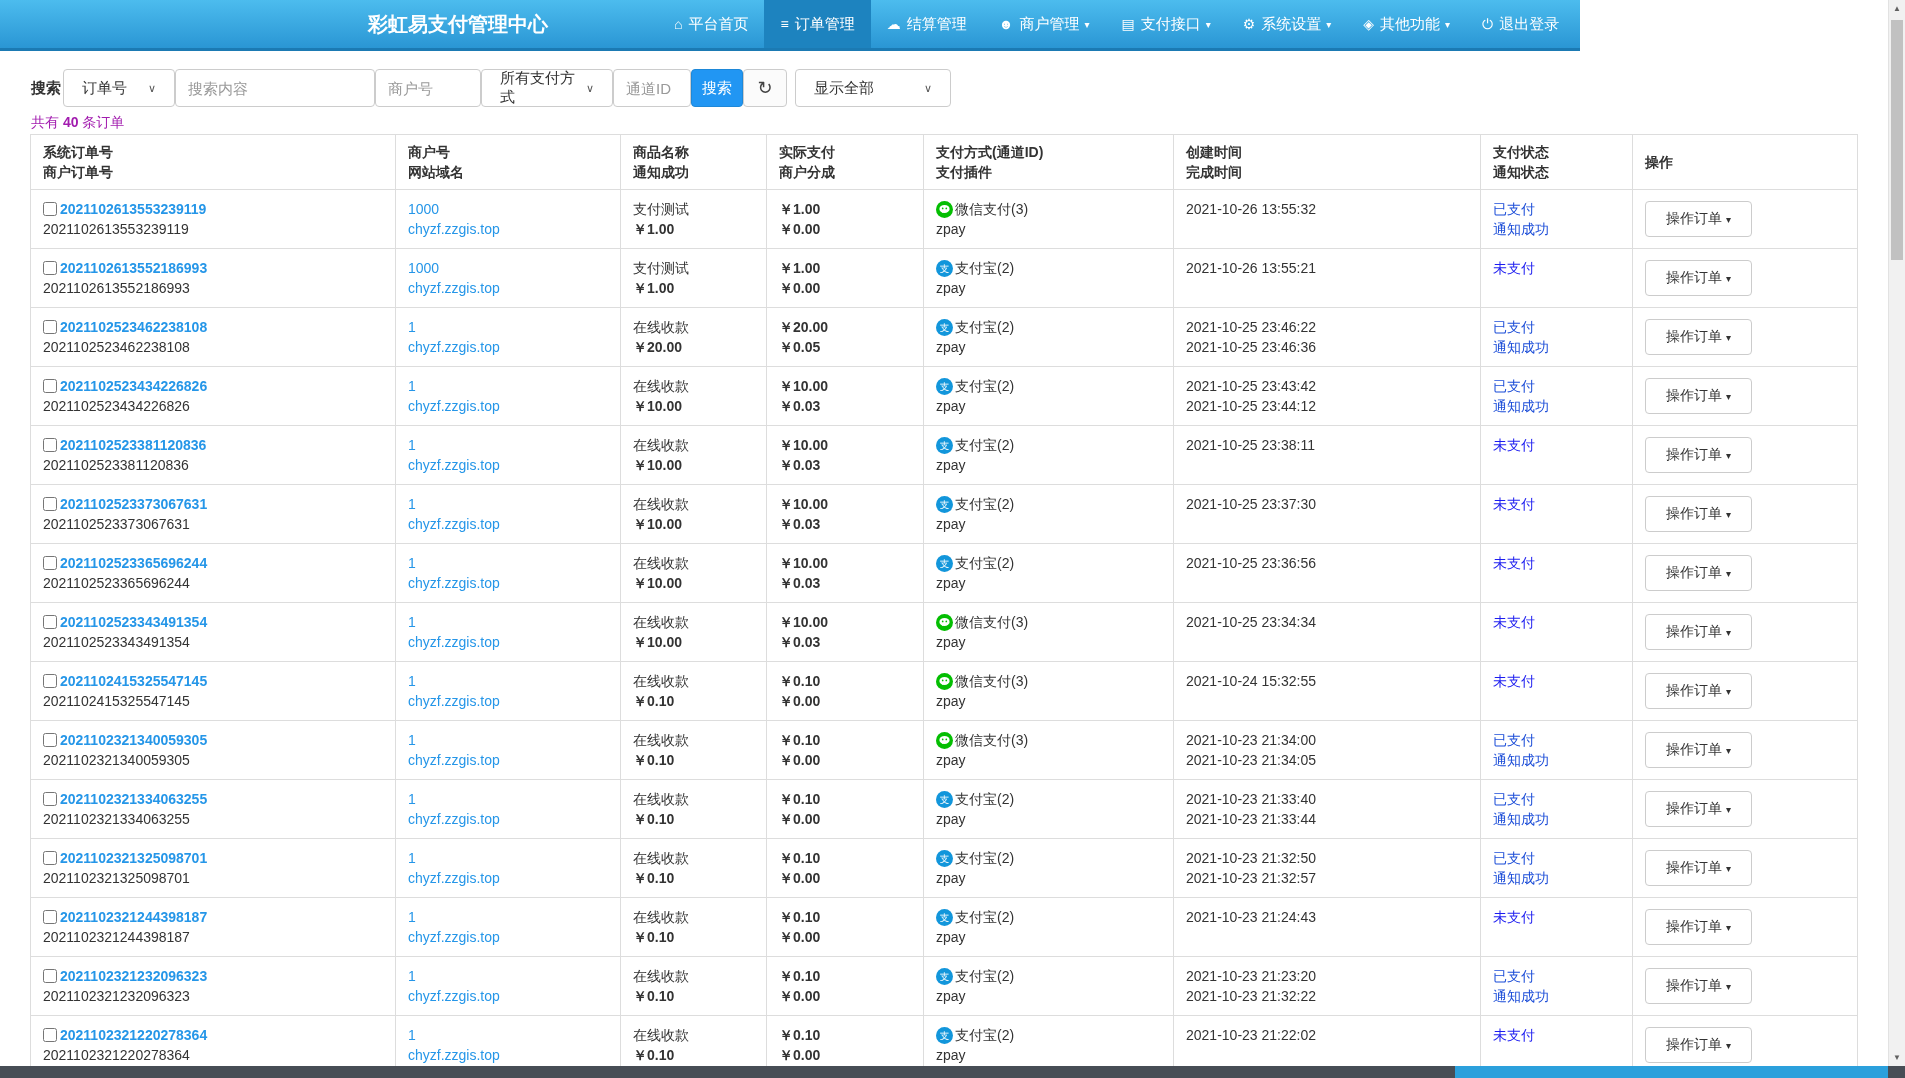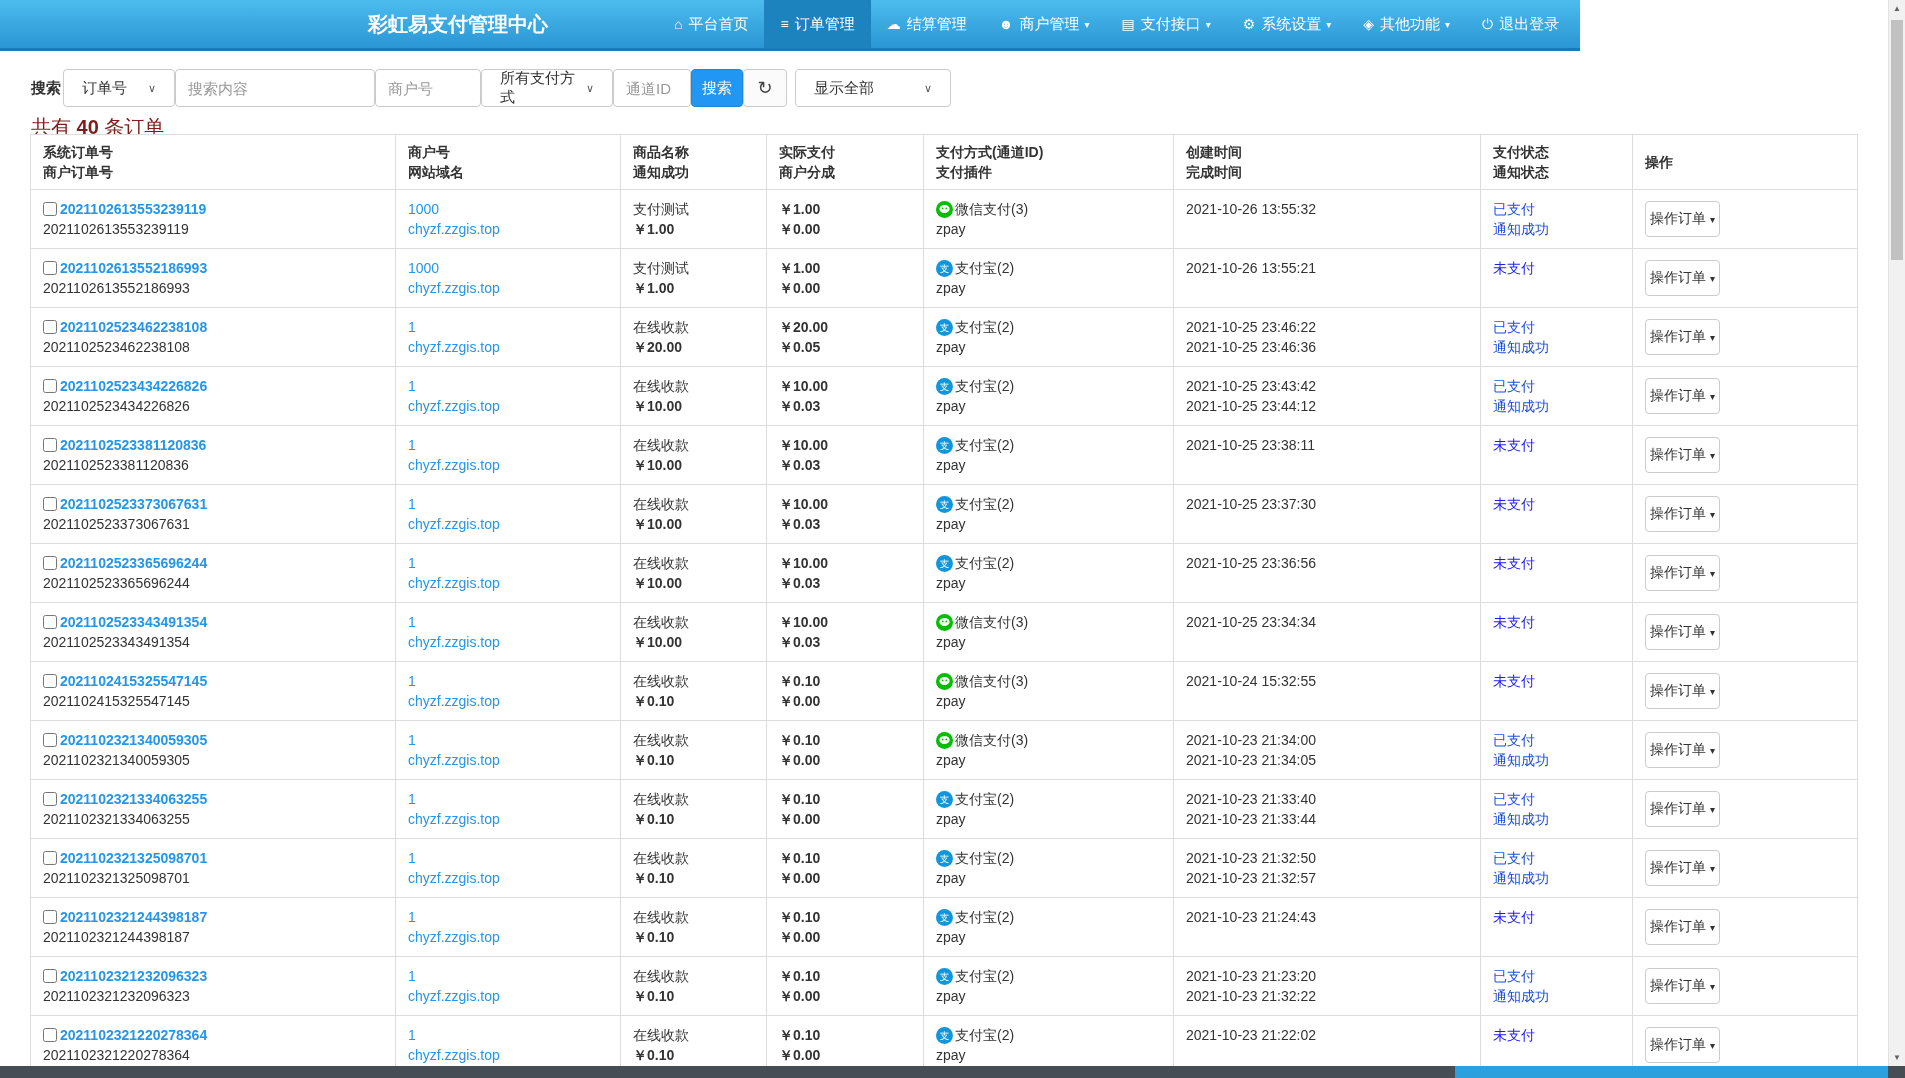--- a/index.html
+++ b/index.html
@@ -26,39 +26,39 @@
   .sel{display:flex;align-items:center;justify-content:space-between;padding:0 18px;color:#333;cursor:pointer;}
   .sel-arrow{color:#555;font-size:11px;margin-left:8px;}
   input.ctrl{padding:0 12px;outline:none;font-family:inherit;}
   input.ctrl::placeholder{color:#999;}
   .btn-search{width:52px;height:38px;border:1px solid #1e88d8;border-radius:4px;
               background:#2196f3;color:#fff;font-size:15px;cursor:pointer;}
   .btn-refresh{width:44px;height:38px;border:1px solid #ccc;border-radius:4px;background:#fbfbfb;
                color:#444;font-size:18px;cursor:pointer;line-height:1;}
 
   
-  .summary{position:absolute;top:114px;left:31px;font-size:20px;color:#7f1d1d;}
+  .summary{position:absolute;top:114px;left:31px;font-size:14px;color:#a21caf;}
   .summary b{font-weight:bold;}
 
   
   .order-table{position:absolute;top:134px;left:30px;width:1827px;
                border-collapse:collapse;table-layout:fixed;font-size:14px;}
   .order-table th,.order-table td{border:1px solid #ddd;text-align:left;
                line-height:20px;overflow:hidden;white-space:nowrap;}
   .order-table th{padding:7px 12px;font-weight:bold;color:#333;background:#fff;}
   .order-table td{padding:9px 12px;vertical-align:top;color:#333;height:40px;}
   .order-table td.action-cell{vertical-align:middle;}
   .lnk{color:#2596e8;text-decoration:none;cursor:pointer;}
   .order-link{font-weight:bold;}
   .bold{font-weight:bold;}
   .paid{color:#1d4ed8;}
   .unpaid{color:#1c1cf0;cursor:pointer;}
   .row-check{width:14px;height:14px;margin:0 3px 0 0;vertical-align:-2px;}
   .pay-ico{display:inline-block;vertical-align:-4px;margin-right:2px;line-height:0;}
-  .op-btn{padding:8px 4px;background:#fff;border:1px solid #ccc;border-radius:4px;
+  .op-btn{padding:8px 20px;background:#fff;border:1px solid #ccc;border-radius:4px;
           font-size:14px;color:#333;cursor:pointer;font-family:inherit;white-space:nowrap;}
   .op-btn .caret{font-size:10px;margin-left:4px;color:#333;}
 
   
   .vscroll{position:absolute;top:0;right:0;width:17px;height:1066px;background:#f1f1f1;
            border-left:1px solid #e2e2e2;box-sizing:border-box;}
   .vs-arrow{position:absolute;left:0;width:16px;height:17px;text-align:center;
             font-size:8px;color:#606060;line-height:17px;}
   .vs-arrow.up{top:0;}
   .vs-arrow.down{bottom:0;}

